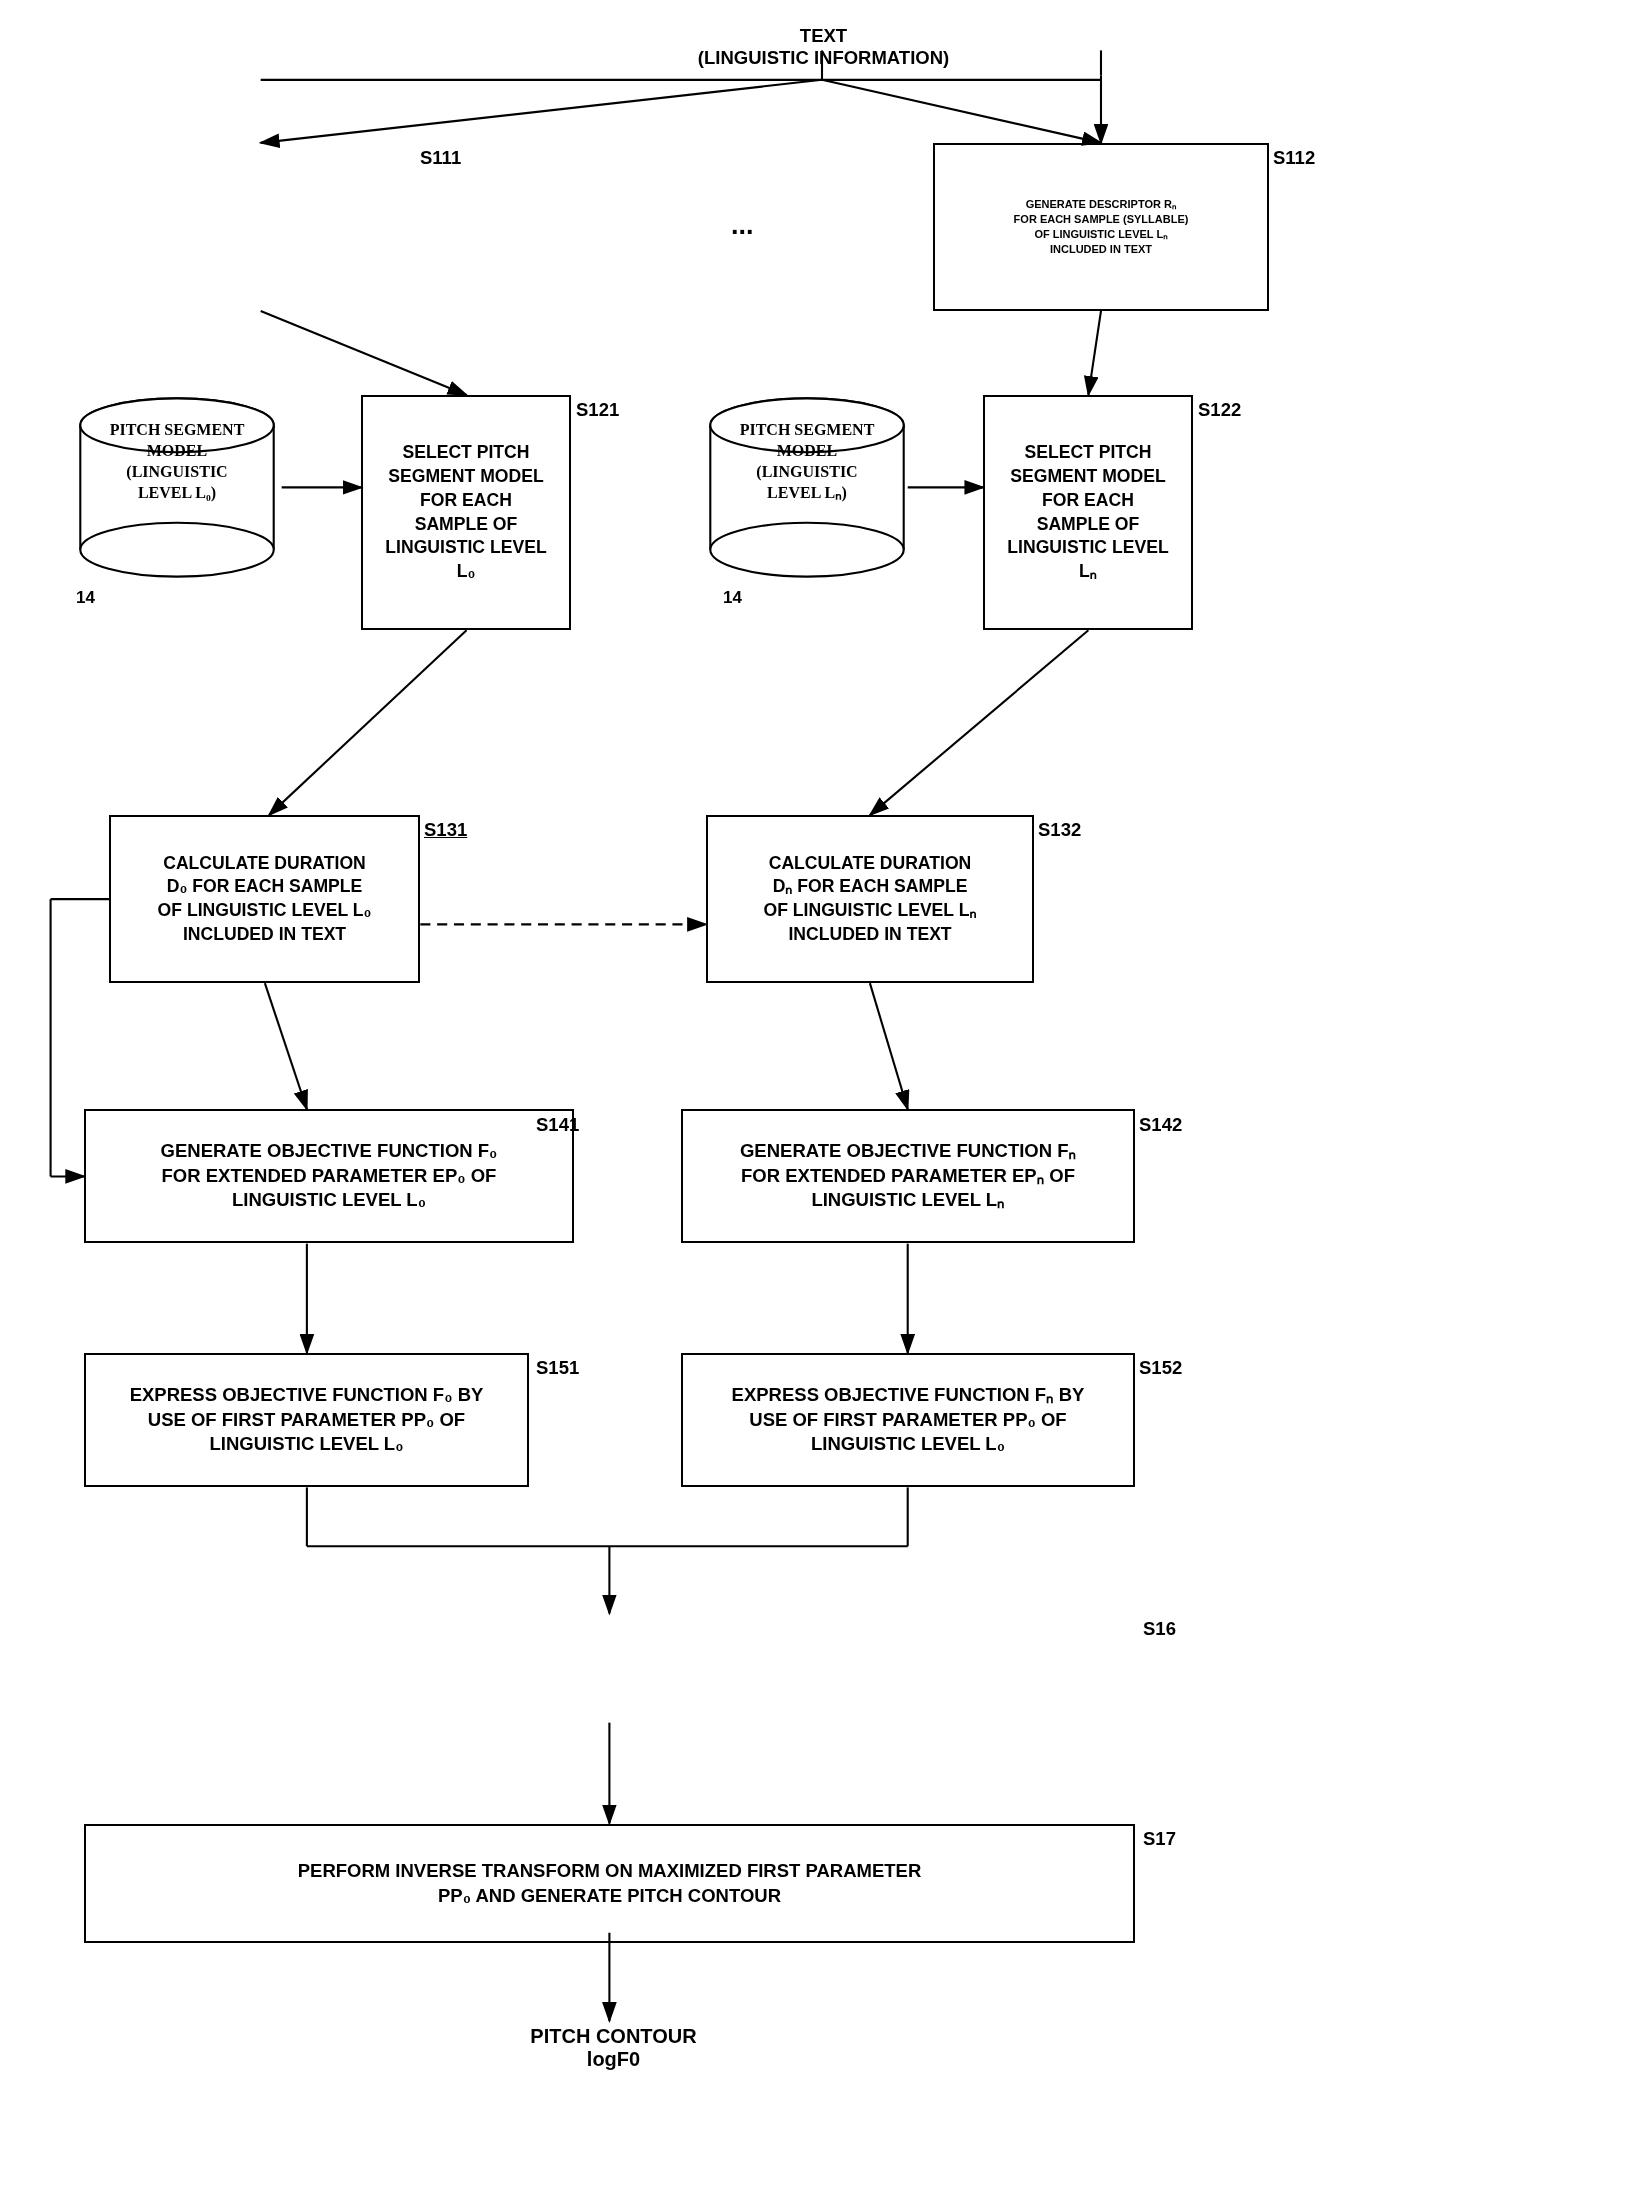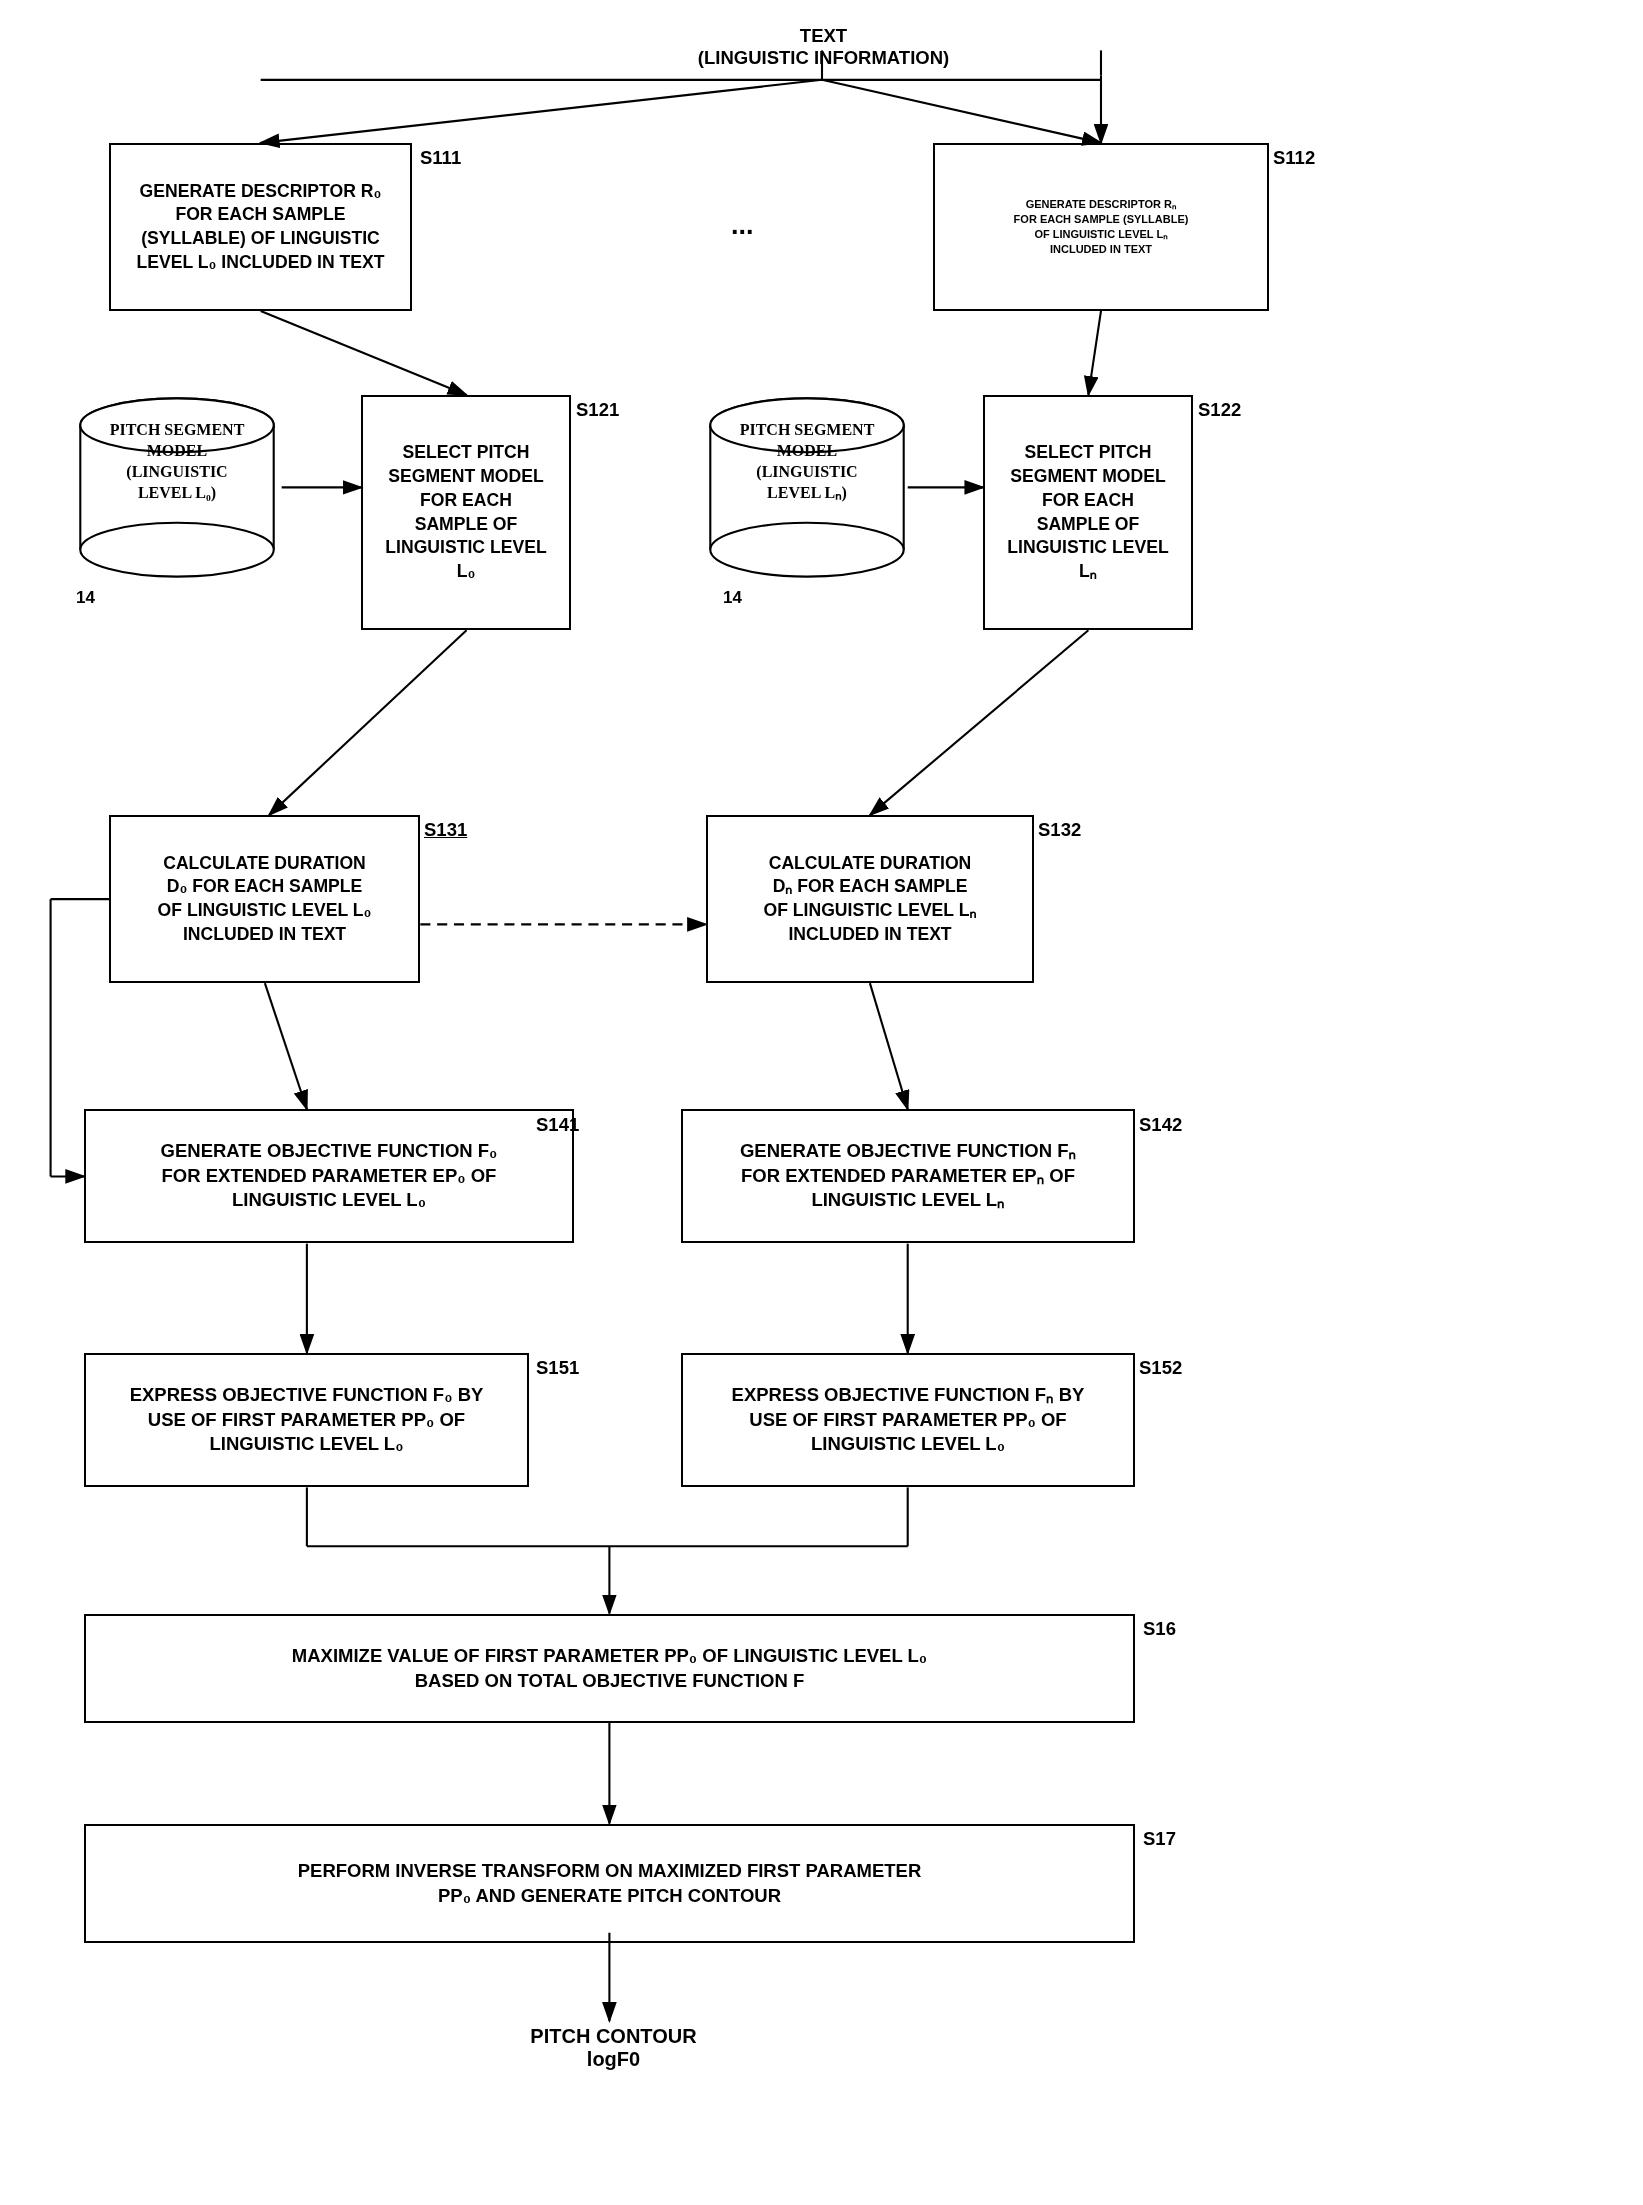--- a/index.html
+++ b/index.html
@@ -70,21 +70,20 @@
       pointer-events: none;
     }
   </style>
 </head>
 <body>
 
 <div class="diagram">
 
   <div class="label" style="left: 672px; top: 25px; width: 303px; text-align: center; white-space: pre-line;">TEXT<br>(LINGUISTIC INFORMATION)</div>
 
-  <div class="box" style="left:109px; top:143px; width:303px; height:168px; font-size:17.6px;">GENERATE DESCRIPTOR R₀<br>FOR EACH SAMPLE<br>(SYLLABLE) OF LINGUISTIC<br>LEVEL L₀ INCLUDED IN TEXT</div>
   <div class="step-label" style="left:420px; top:147px;">S111</div>
 
   <div class="label" style="left:731px; top:210px; font-size:27px; font-weight:bold;">...</div>
 
   <div class="box" style="left:933px; top:143px; width:336px; height:168px; font-size:11px;">GENERATE DESCRIPTOR Rₙ<br>FOR EACH SAMPLE (SYLLABLE)<br>OF LINGUISTIC LEVEL Lₙ<br>INCLUDED IN TEXT</div>
   <div class="step-label" style="left:1273px; top:147px;">S112</div>
 
   <div class="cylinder" style="left:76px; top:395px; width:202px; height:185px;">
     <svg viewBox="0 0 240 220" xmlns="http://www.w3.org/2000/svg">
       <ellipse cx="120" cy="36" rx="115" ry="32" fill="white" stroke="black" stroke-width="2.5"></ellipse>
@@ -128,21 +127,20 @@
 
   <div class="box" style="left:681px; top:1109px; width:454px; height:134px; font-size:18.5px;">GENERATE OBJECTIVE FUNCTION Fₙ<br>FOR EXTENDED PARAMETER EPₙ OF<br>LINGUISTIC LEVEL Lₙ</div>
   <div class="step-label" style="left:1139px; top:1114px;">S142</div>
 
   <div class="box" style="left:84px; top:1353px; width:445px; height:134px; font-size:18.5px;">EXPRESS OBJECTIVE FUNCTION F₀ BY<br>USE OF FIRST PARAMETER PP₀ OF<br>LINGUISTIC LEVEL L₀</div>
   <div class="step-label" style="left:536px; top:1357px;">S151</div>
 
   <div class="box" style="left:681px; top:1353px; width:454px; height:134px; font-size:18.5px;">EXPRESS OBJECTIVE FUNCTION Fₙ BY<br>USE OF FIRST PARAMETER PP₀ OF<br>LINGUISTIC LEVEL L₀</div>
   <div class="step-label" style="left:1139px; top:1357px;">S152</div>
 
-  <div class="box" style="left:84px; top:1614px; width:1051px; height:109px; font-size:18.5px;">MAXIMIZE VALUE OF FIRST PARAMETER PP₀ OF LINGUISTIC LEVEL L₀<br>BASED ON TOTAL OBJECTIVE FUNCTION F</div>
   <div class="step-label" style="left:1143px; top:1618px;">S16</div>
 
   <div class="box" style="left:84px; top:1824px; width:1051px; height:119px; font-size:18.5px;">PERFORM INVERSE TRANSFORM ON MAXIMIZED FIRST PARAMETER<br>PP₀ AND GENERATE PITCH CONTOUR</div>
   <div class="step-label" style="left:1143px; top:1828px;">S17</div>
 
   <div class="label" style="left: 462px; top: 2025px; width: 303px; text-align: center; font-size: 20px; white-space: pre-line;">PITCH CONTOUR<br>logF0</div>
 
   <svg class="arrows-svg" viewBox="0 0 1956 2624" width="1644" height="2205">
     <defs>
       <marker id="arrowhead" markerWidth="10" markerHeight="7" refX="9" refY="3.5" orient="auto">

